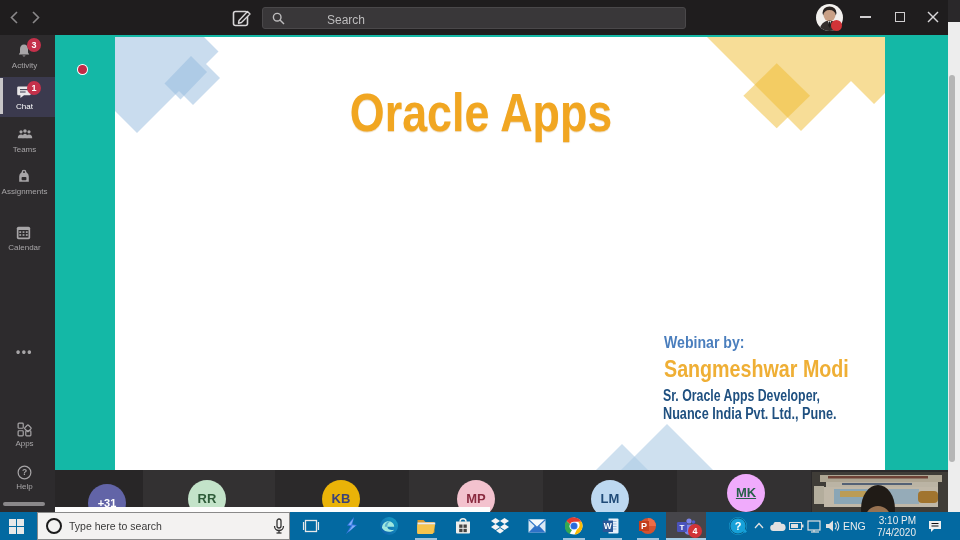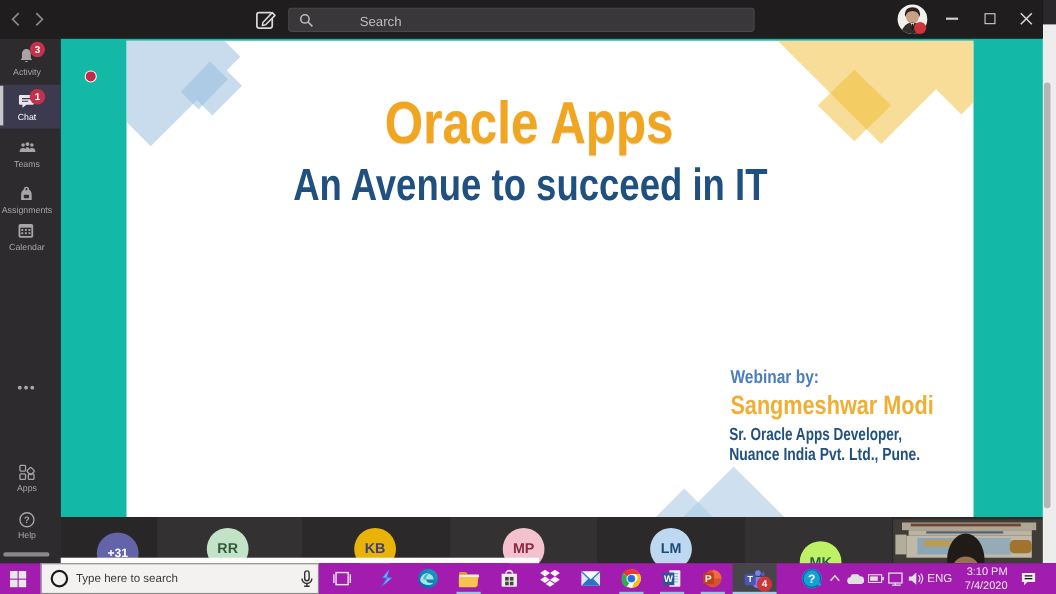--- a/index.html
+++ b/index.html
@@ -27,21 +27,21 @@
   #rightstrip { left:948px; top:22px; width:12px; height:490px; background:#ededed; }
   #rightthumb { position:absolute; left:1px; top:53px; width:6px; height:387px; background:#b5b5b5; border-radius:3px; }
 
   
   #pstrip { left:55px; top:470px; width:893px; height:42px; background:#272526; }
   .tile { position:absolute; top:0; height:42px; }
   .pcircle { position:absolute; border-radius:50%; width:38px; height:38px; text-align:center; font-weight:bold; font-size:13px; line-height:38px; }
   #whitesliver { left:55px; top:507px; width:435px; height:5px; background:#fdfdfd; }
 
   
-  #taskbar { left:0; top:512px; width:960px; height:28px; background:#a21caf; }
+  #taskbar { left:0; top:512px; width:960px; height:28px; background:#0369a1; }
   #tsearch { position:absolute; left:37px; top:0; width:253px; height:28px; background:#f3f2f1; border:1px solid #8a8a8a; color:#3a3a3a; font-size:10.5px; }
   .tbicon { position:absolute; top:0; width:37px; height:28px; }
   .tbicon svg { position:absolute; left:50%; top:50%; transform:translate(-50%,-50%); }
   .underline { position:absolute; bottom:0; height:2px; background:#9cc3dd; }
 
   
   .slidetxt { position:absolute; white-space:nowrap; font-weight:bold; }
 </style>
 </head>
 <body>
@@ -56,21 +56,20 @@
 
         <path d="M686,94 L566,-26 L686,-146 L806,-26 Z M759,67 L639,-53 L759,-173 L879,-53 Z" fill="#f0bb30" fill-opacity="0.5"></path>
         <polygon points="661.7,26.3 695,58.8 661.7,91.3 628.4,58.8" fill="#f0bb30" fill-opacity="0.5"></polygon>
 
         <g fill="#aecbe5" fill-opacity="0.6">
           <polygon points="507,407 533,433 481,433"></polygon>
           <polygon points="552,387 598,433 506,433"></polygon>
         </g>
       </svg>
       <div class="slidetxt" style="left:-19px;width:770px;top:44px;text-align:center;font-size:54px;color:#f1a621;text-shadow:0 1px 1px rgba(190,120,0,0.3);"><span style="display:inline-block;transform:scaleX(0.83);transform-origin:center;">Oracle Apps</span></div>
-      <div class="slidetxt" style="left:-18px;width:770px;top:108px;text-align:center;font-size:41px;color:#1f5080;"><span style="display:inline-block;transform:scaleX(0.81);transform-origin:center;">An Avenue to succeed in IT</span></div>
       <div class="slidetxt" style="left:549px;top:296px;font-size:17px;color:#4a7ebd;transform:scaleX(0.83);transform-origin:left;">Webinar by:</div>
       <div class="slidetxt" style="left:549px;top:318px;font-size:24px;color:#efaf35;transform:scaleX(0.82);transform-origin:left;">Sangmeshwar Modi</div>
       <div class="slidetxt" style="left:548px;top:350px;font-size:16px;color:#1f5080;transform:scaleX(0.77);transform-origin:left;">Sr. Oracle Apps Developer,</div>
       <div class="slidetxt" style="left:548px;top:368px;font-size:16px;color:#1f5080;transform:scaleX(0.79);transform-origin:left;">Nuance India Pvt. Ltd., Pune.</div>
     </div>
 
     <div class="abs" style="left:21.7px;top:29px;width:11px;height:11px;border-radius:50%;background:#fff;"></div>
     <div class="abs" style="left:23px;top:30.3px;width:8.5px;height:8.5px;border-radius:50%;background:#c22a47;"></div>
   </div>
 
@@ -80,21 +79,21 @@
     <div class="tile" style="left:220px;width:134px;background:#2b292a;"></div>
     <div class="tile" style="left:354px;width:134px;background:#333132;"></div>
     <div class="tile" style="left:488px;width:134px;background:#2b292a;"></div>
     <div class="tile" style="left:622px;width:134px;background:#333132;"></div>
     <div class="tile" style="left:756px;width:137px;background:#2b292a;"></div>
     <div class="pcircle" style="left:33px;top:14px;background:#6264a7;color:#fff;font-size:11px;">+31</div>
     <div class="pcircle" style="left:133px;top:10px;background:#c3e3c9;color:#2e5c39;">RR</div>
     <div class="pcircle" style="left:267px;top:10px;background:#eab308;color:#3c4278;">KB</div>
     <div class="pcircle" style="left:402px;top:10px;background:#f3c2ce;color:#8a2a3f;">MP</div>
     <div class="pcircle" style="left:536px;top:10px;background:#bdd8f0;color:#1f4a77;">LM</div>
-    <div class="pcircle" style="left:672px;top:22px;background:#bef264;color:#27604a;text-decoration:underline;">MK</div>
+    <div class="pcircle" style="left:672px;top:4px;background:#f0abfc;color:#27604a;text-decoration:underline;">MK</div>
 
     <div class="abs" style="left:757px;top:2px;width:136px;height:40px;background:#393532;overflow:hidden;">
       <svg width="136" height="40">
         <rect x="0" y="0" width="136" height="40" fill="#413d39"></rect>
         <rect x="8" y="3" width="122" height="7" fill="#c9bfa9"></rect>
         <rect x="14" y="10" width="112" height="5" fill="#d8d0bd"></rect>
         <rect x="2" y="14" width="10" height="18" fill="#cfc7b4"></rect>
         <rect x="12" y="15" width="114" height="20" fill="#ded5c2"></rect>
         <rect x="22" y="17" width="38" height="15" fill="#9dbfd4"></rect>
         <rect x="28" y="19" width="26" height="6" fill="#d8b25e"></rect>
@@ -189,21 +188,21 @@
 
     <div class="railitem" style="top:127px;">
       <svg width="16" height="16" viewBox="0 0 20 20">
           <path d="M7 4 a3 3 0 0 1 6 0 l1 1 a6 6 0 0 1 2 4.5 V16 H4 V9.5 A6 6 0 0 1 6 5 Z" fill="#a7a5a7"></path>
           <rect x="7" y="10" width="6" height="4" rx="1" fill="#2d2b2d"></rect>
           <path d="M9 3 a1.2 1.2 0 0 1 2 0 v2 h-2 Z" fill="#2d2b2d"></path>
         </svg>
       <div class="raillabel">Assignments</div>
     </div>
 
-    <div class="railitem" style="top:160px;">
+    <div class="railitem" style="top:183px;">
       <svg width="15" height="15" viewBox="0 0 18 18">
           <rect x="1" y="2" width="16" height="15" rx="2" fill="#a7a5a7"></rect>
           <rect x="3" y="6" width="12" height="9" fill="#2d2b2d"></rect>
           <g fill="#a7a5a7">
             <rect x="4" y="7.5" width="2.2" height="2"></rect>
             <rect x="7.9" y="7.5" width="2.2" height="2"></rect>
             <rect x="11.8" y="7.5" width="2.2" height="2"></rect>
             <rect x="4" y="11" width="2.2" height="2"></rect>
             <rect x="7.9" y="11" width="2.2" height="2"></rect>
             <rect x="11.8" y="11" width="2.2" height="2"></rect>

